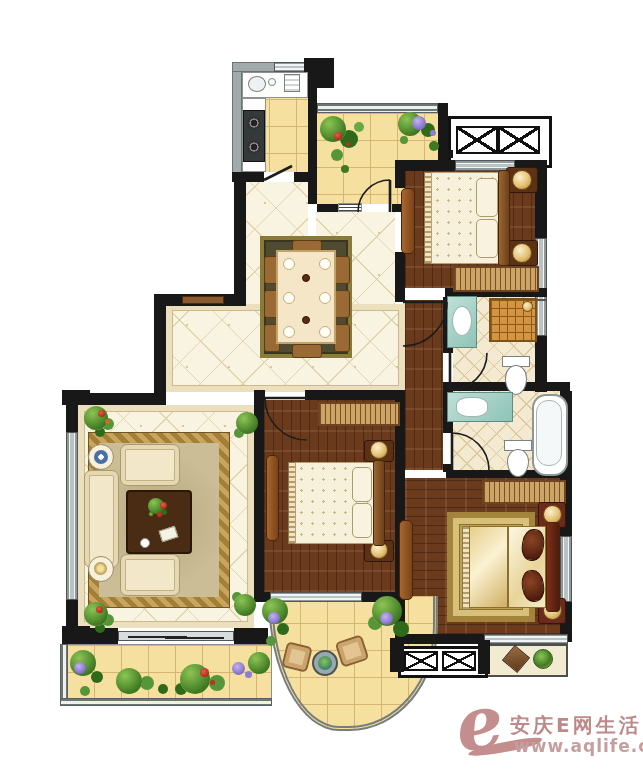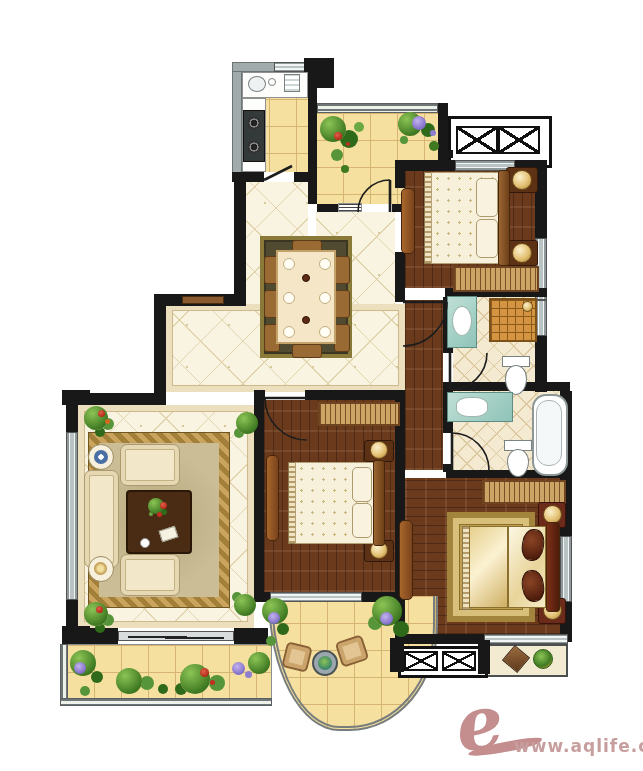--- a/index.html
+++ b/index.html
@@ -319,16 +319,17 @@
       <line x1="450" y1="353" x2="450" y2="390"></line>
       <line x1="452" y1="470" x2="452" y2="433"></line>
       <line x1="307" y1="398" x2="265" y2="398"></line>
       <line x1="264" y1="180" x2="292" y2="166"></line>
     </g>
   </svg>
 
   <div class="watermark">
     <span class="wm-e">e</span>
     <span class="wm-swoosh"></span>
+    <div class="wm-cn">安庆E网生活</div>
     <div class="wm-url">www.aqlife.com</div>
   </div>
 
 </div>
 
 </body></html>

